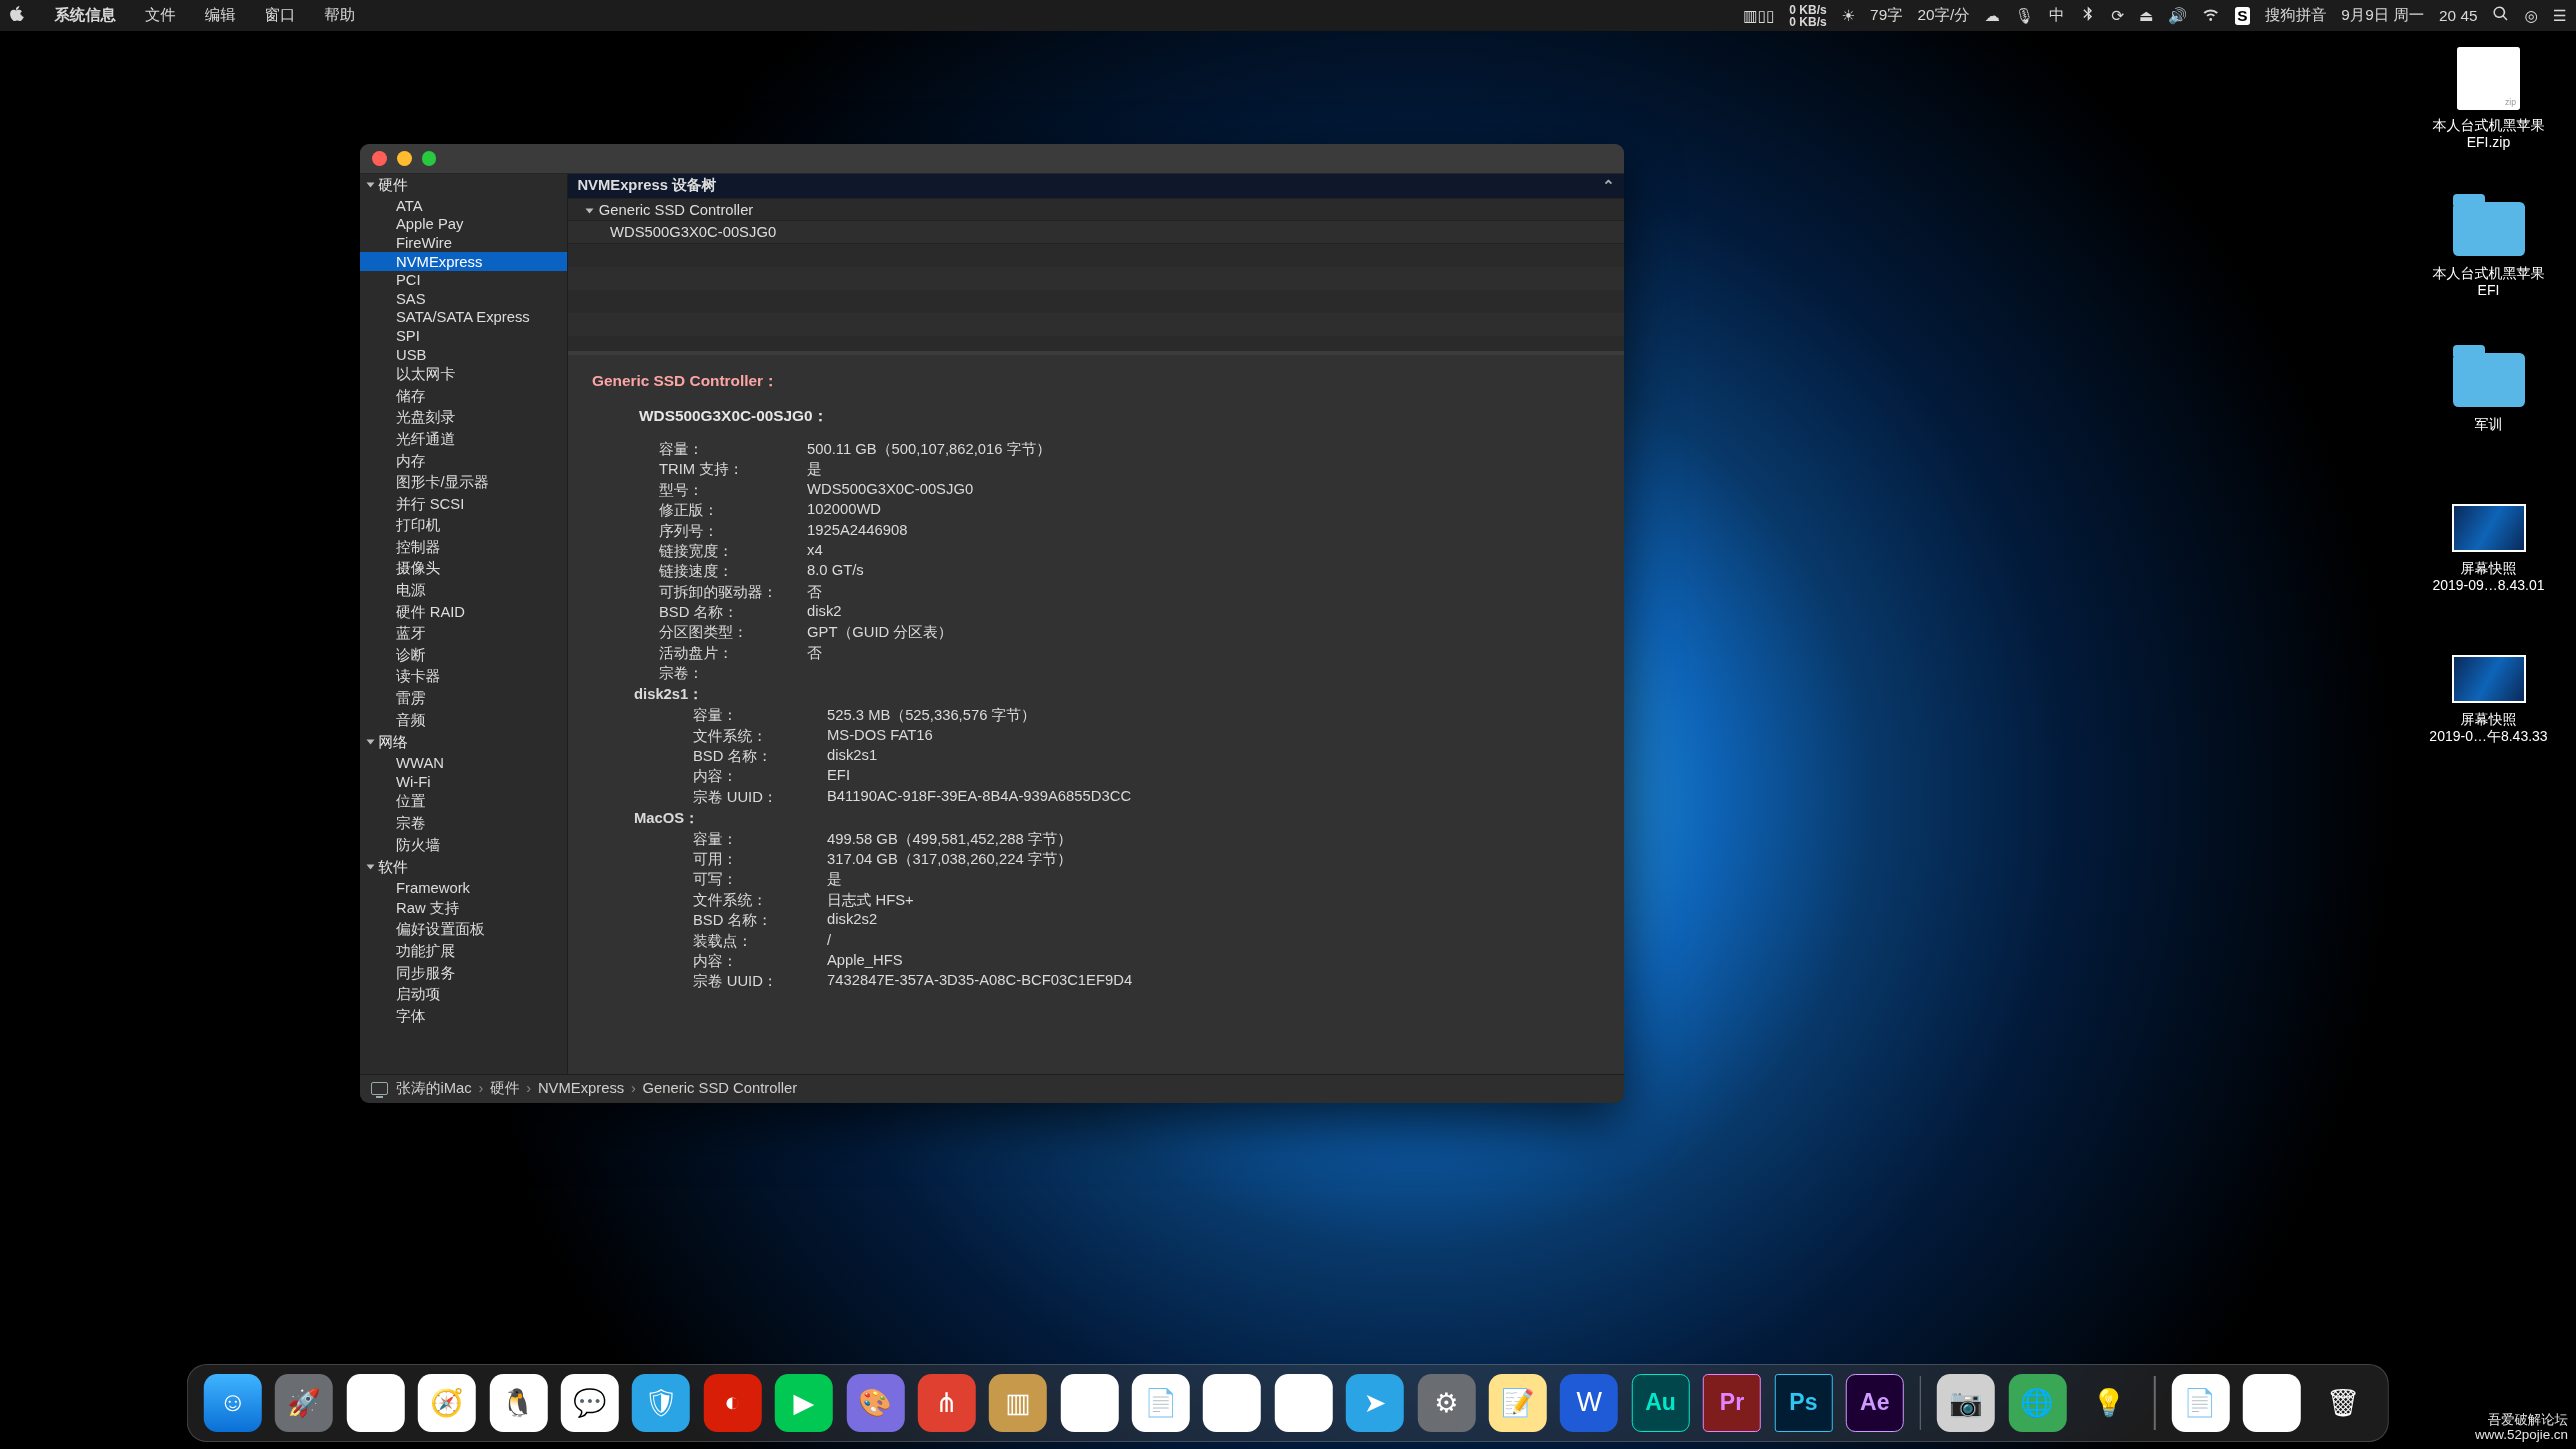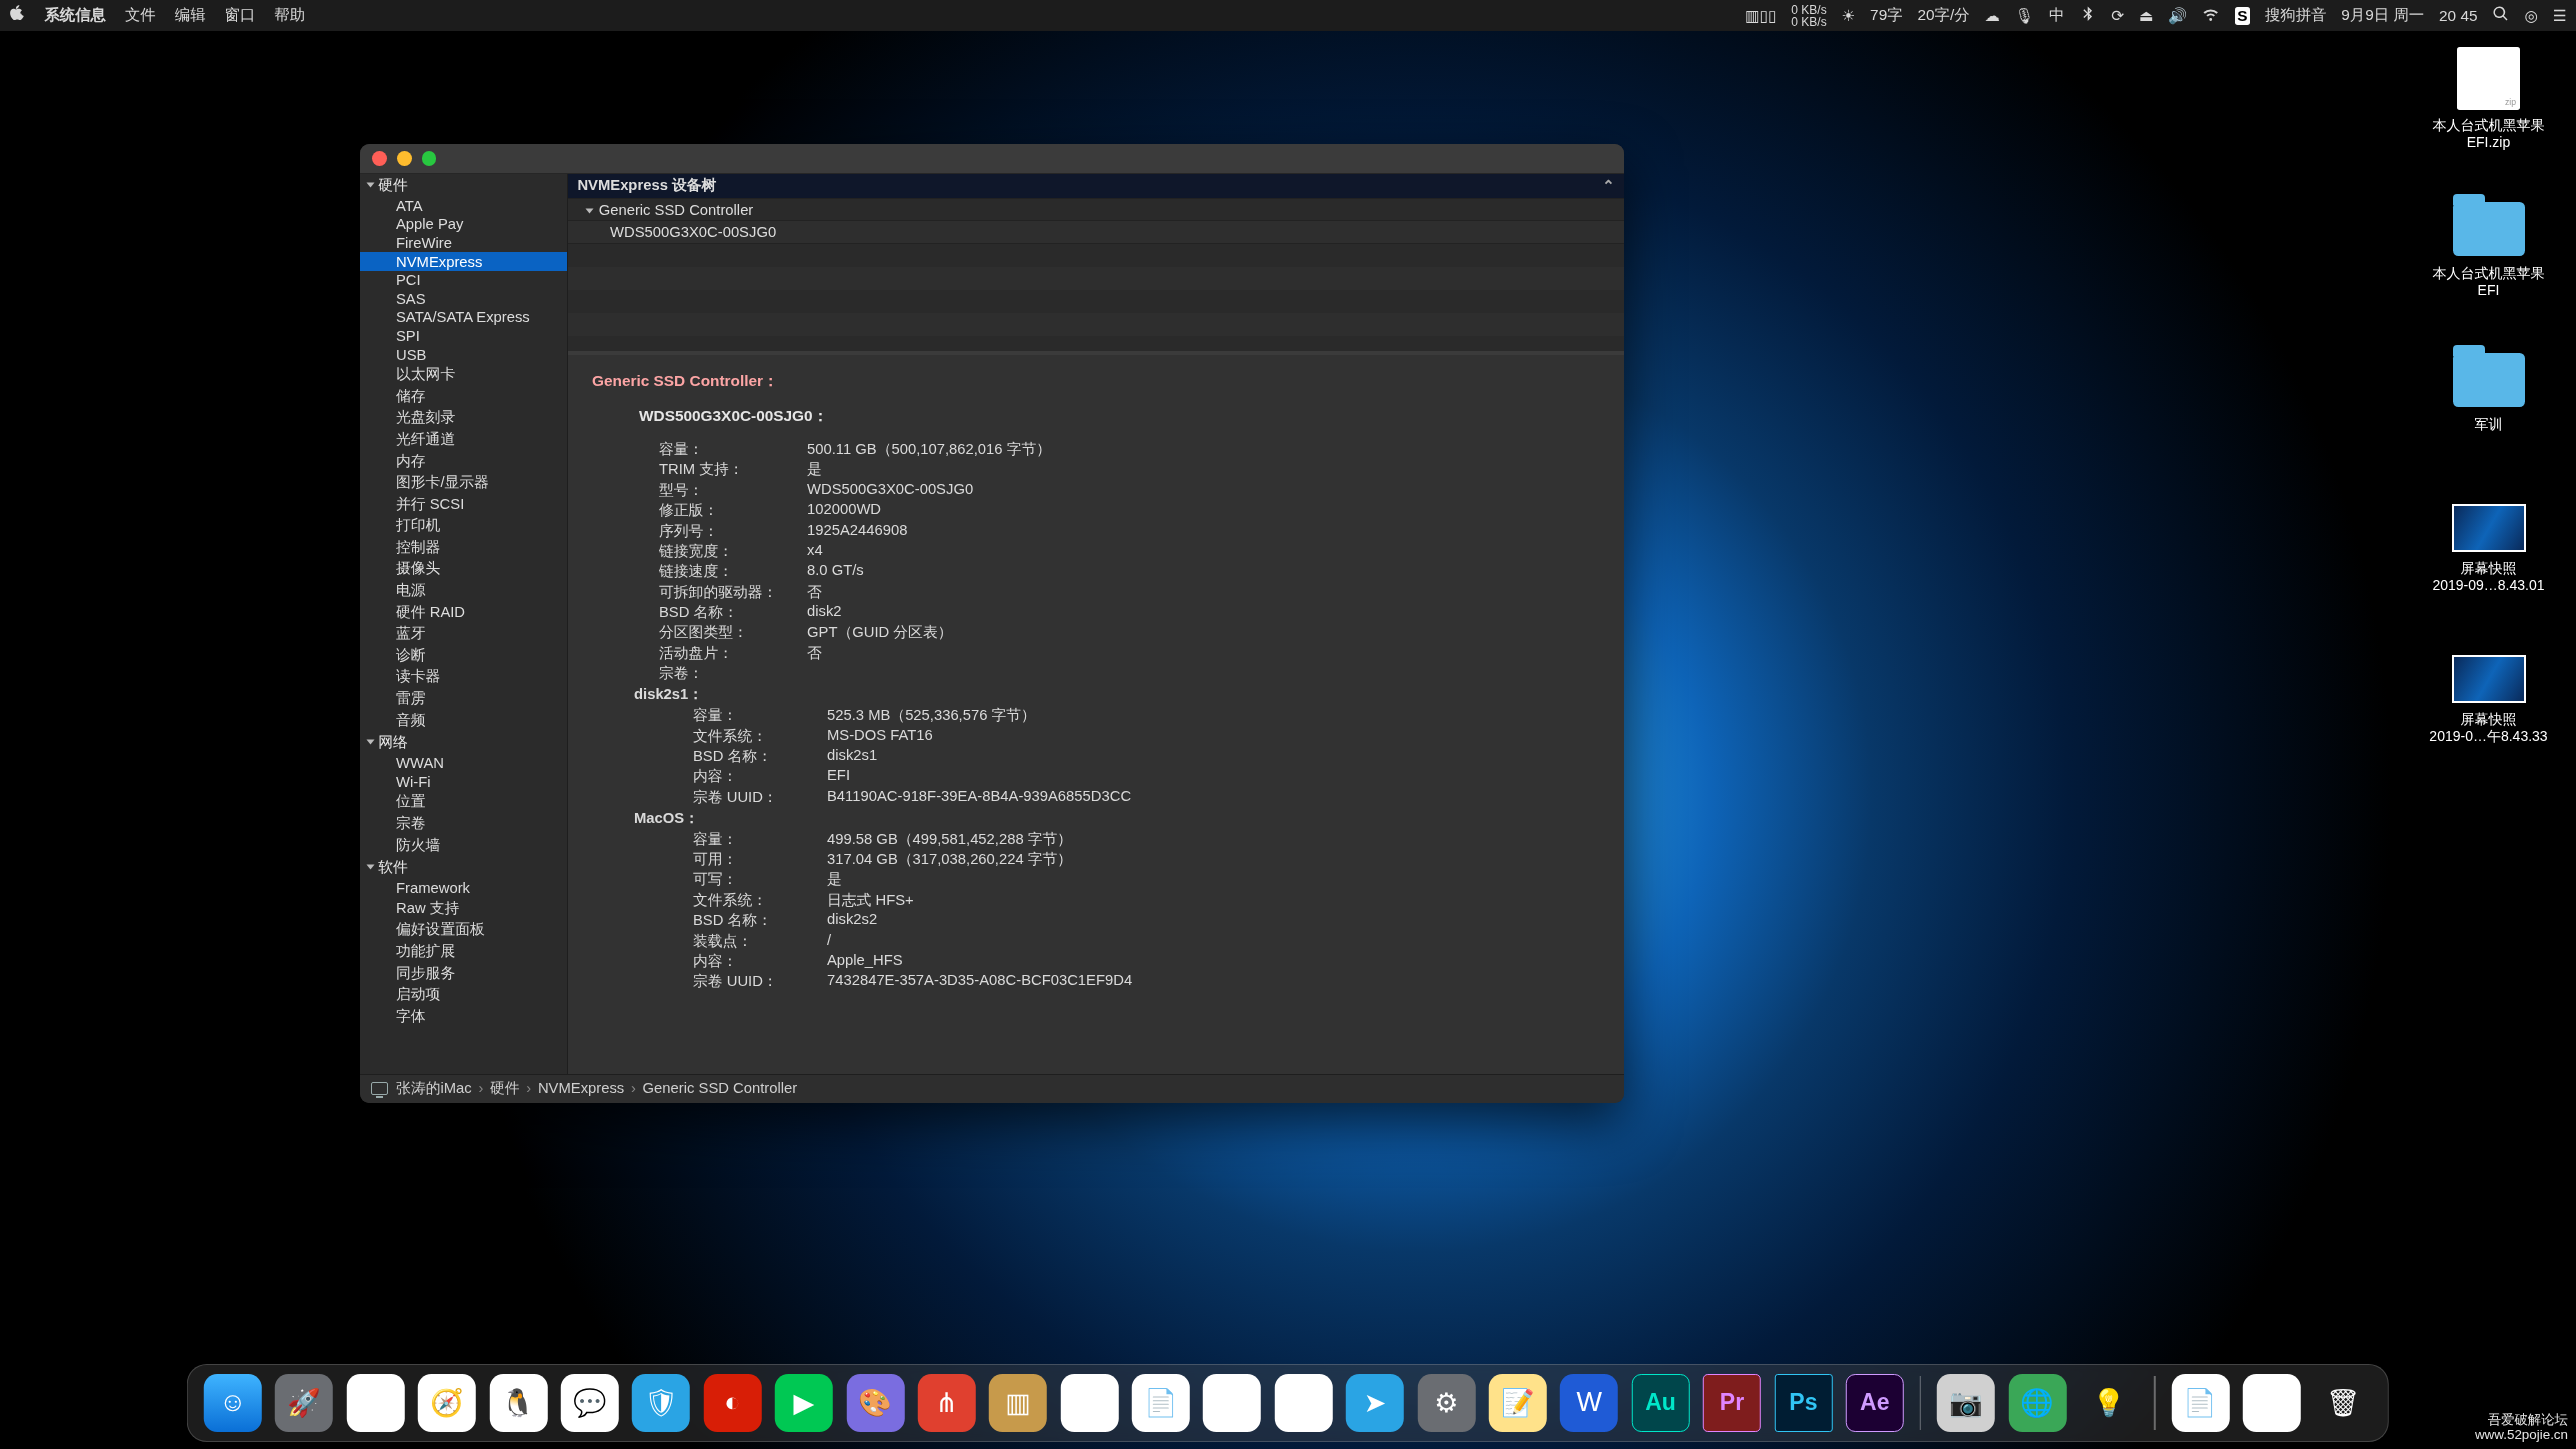--- a/index.html
+++ b/index.html
@@ -8,25 +8,25 @@
   background:#000
     radial-gradient(circle at 55% 55%, #8dd9ff 0%, #2a9de6 8%, #0e64b8 18%, #083869 28%, #021a3a 40%, #000 60%) no-repeat;
   color:#ddd;
   font-size:16px;
   position:relative;
 }
 
 
 #menubar{position:absolute;top:0;left:0;right:0;height:31px;display:flex;align-items:center;
   background:#1c1c1c;color:#d8d8d8;font-size:15.4px;padding:0 9.4px;}
-#menubar .left{display:flex;align-items:flex-start;gap:19px;}
+#menubar .left{display:flex;align-items:flex-end;gap:29px;}
 #menubar .right{margin-left:auto;display:flex;align-items:center;gap:14.8px;}
 #menubar .apple svg{width:16px;height:16px;fill:#d8d8d8;}
 #menubar .mi{cursor:default;}
-#menubar .stat{font-size:12px;line-height:12px;text-align:right;}
+#menubar .stat{font-size:12px;line-height:12px;text-align:right;font-weight:bold;}
 #menubar .stat div{white-space:nowrap;}
 #menubar svg.ic{width:17.4px;height:17.4px;fill:#d8d8d8;}
 
 
 .desk{position:absolute;width:121px;text-align:center;color:#fff;font-size:14px;}
 .desk .thumb{width:63px;height:63px;margin:0 auto 6.7px;border-radius:5.4px;display:flex;align-items:center;justify-content:center;}
 .desk .zip{background:#fff;color:#777;font-size:10px;position:relative;border-radius:2.7px;}
 .desk .zip::after{content:"zip";position:absolute;bottom:2.7px;right:4px;font-size:8.7px;color:#999;}
 .desk .folder{width:72px;height:54px;background:#59b7e8;border-radius:5.4px;position:relative;margin:4px auto 9.4px;}
 .desk .folder::before{content:"";position:absolute;top:-8px;left:0;width:32px;height:10.7px;background:#59b7e8;border-radius:4px 4px 0 0;}

